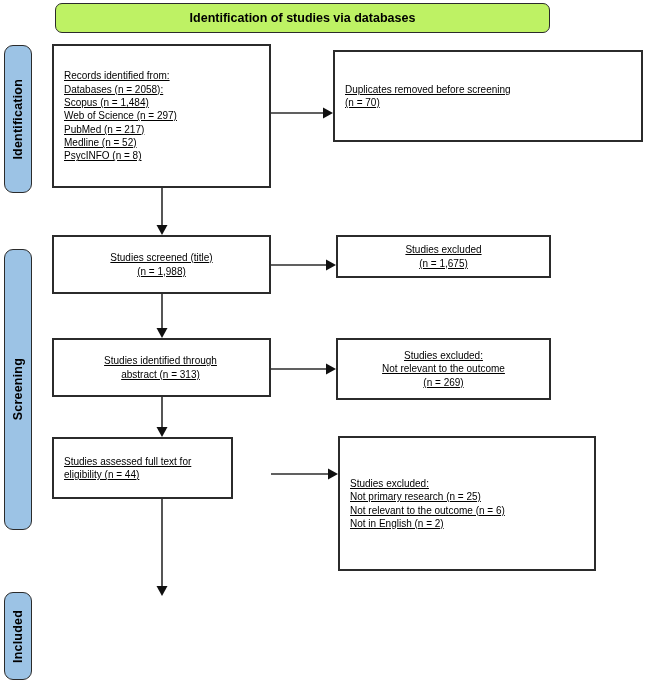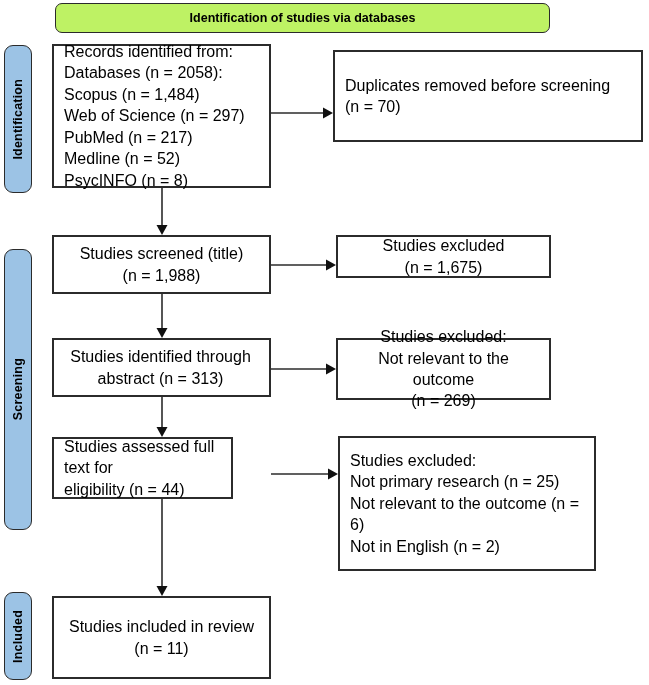--- a/index.html
+++ b/index.html
@@ -56,24 +56,25 @@
     position: absolute;
     background: #ffffff;
     border: 2px solid #2b2b2b;
     box-sizing: border-box;
     display: flex;
     flex-direction: column;
     justify-content: center;
     padding: 4px 10px;
   }
   .node-text {
-    font-size: 16px;
+    font-size: 10px;
     line-height: 1.34;
     color: #000000;
     white-space: pre-line;
+    text-decoration: underline;
   }
   .node.center .node-text {
     text-align: center;
   }
   .node.left .node-text {
     text-align: left;
   }
   .connector {
     position: absolute;
     overflow: visible;
@@ -148,24 +149,20 @@
 eligibility (n = 44)</div>
   </div>
 
   <div class="node left" style="left:338px; top:436px; width:258px; height:135px;">
     <div class="node-text">Studies excluded:
 Not primary research (n = 25)
 Not relevant to the outcome (n = 6)
 Not in English (n = 2)</div>
   </div>
 
-  <div class="node center" style="left:52px; top:596px; width:219px; height:83px;">
-    <div class="node-text">Studies included in review
-(n = 11)</div>
-  </div>
 
   <svg class="connector" style="left:271px; top:106px; width:64px; height:14px;" viewBox="0 0 64 14">
     <line x1="0" y1="7" x2="53" y2="7"></line>
     <polygon points="52,1.5 62,7 52,12.5"></polygon>
   </svg>
 
   <svg class="connector" style="left:152px; top:188px; width:20px; height:49px;" viewBox="0 0 20 49">
     <line x1="10" y1="0" x2="10" y2="38"></line>
     <polygon points="4.5,37 15.5,37 10,47"></polygon>
   </svg>

